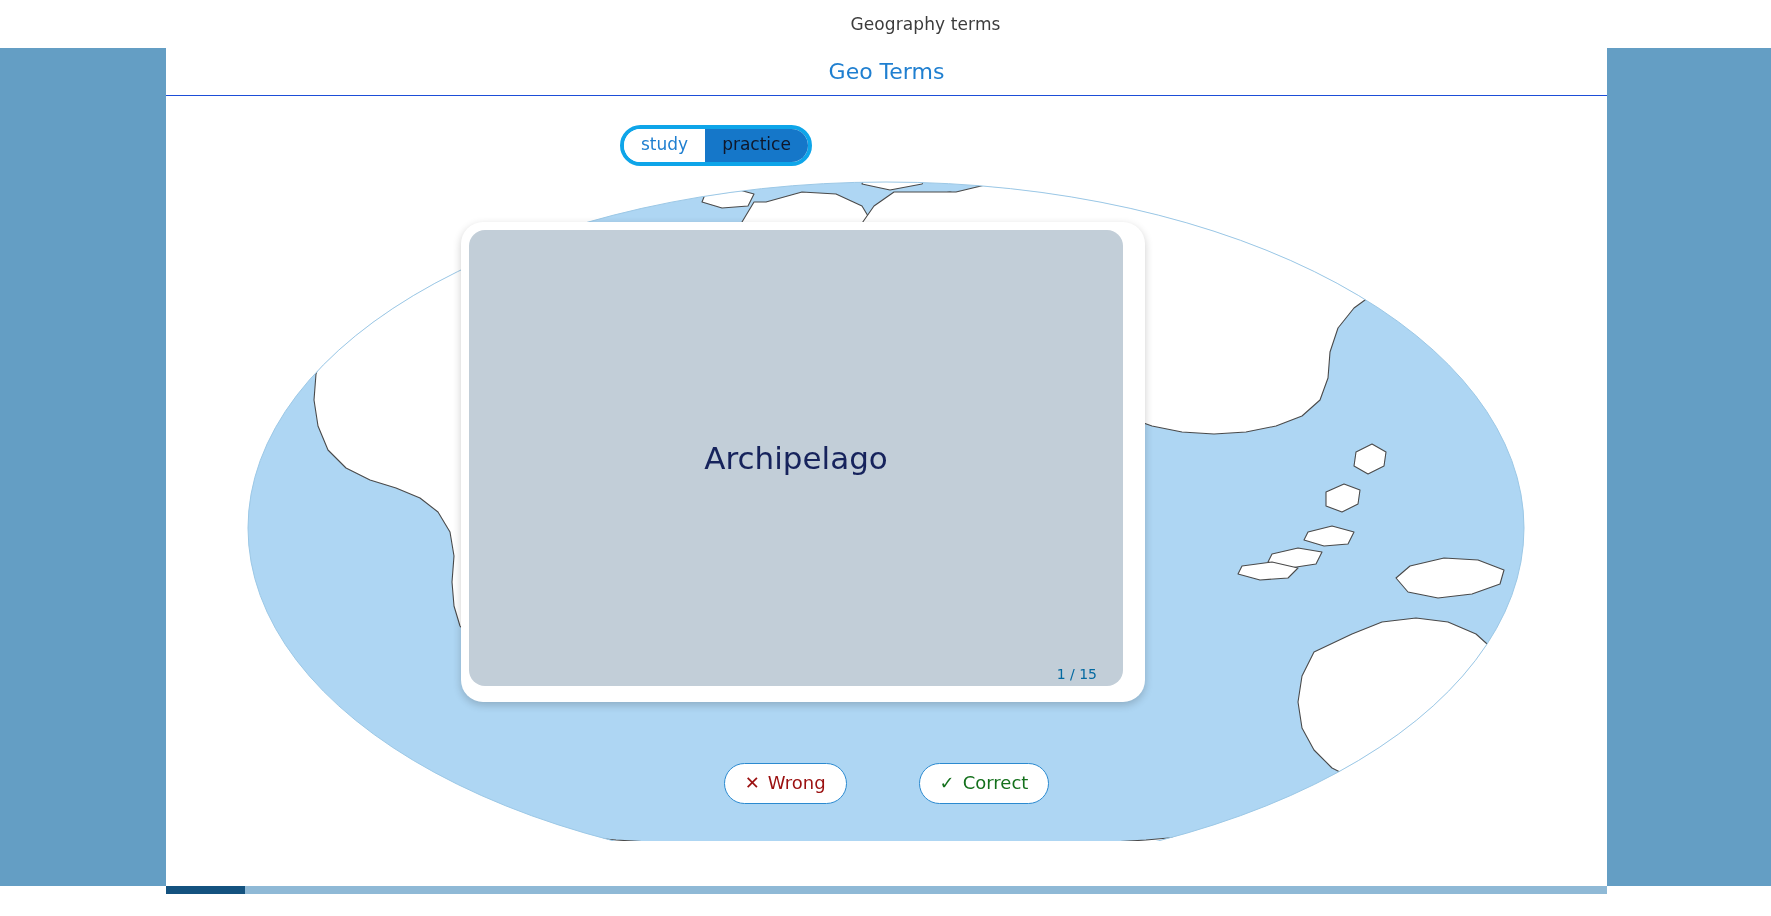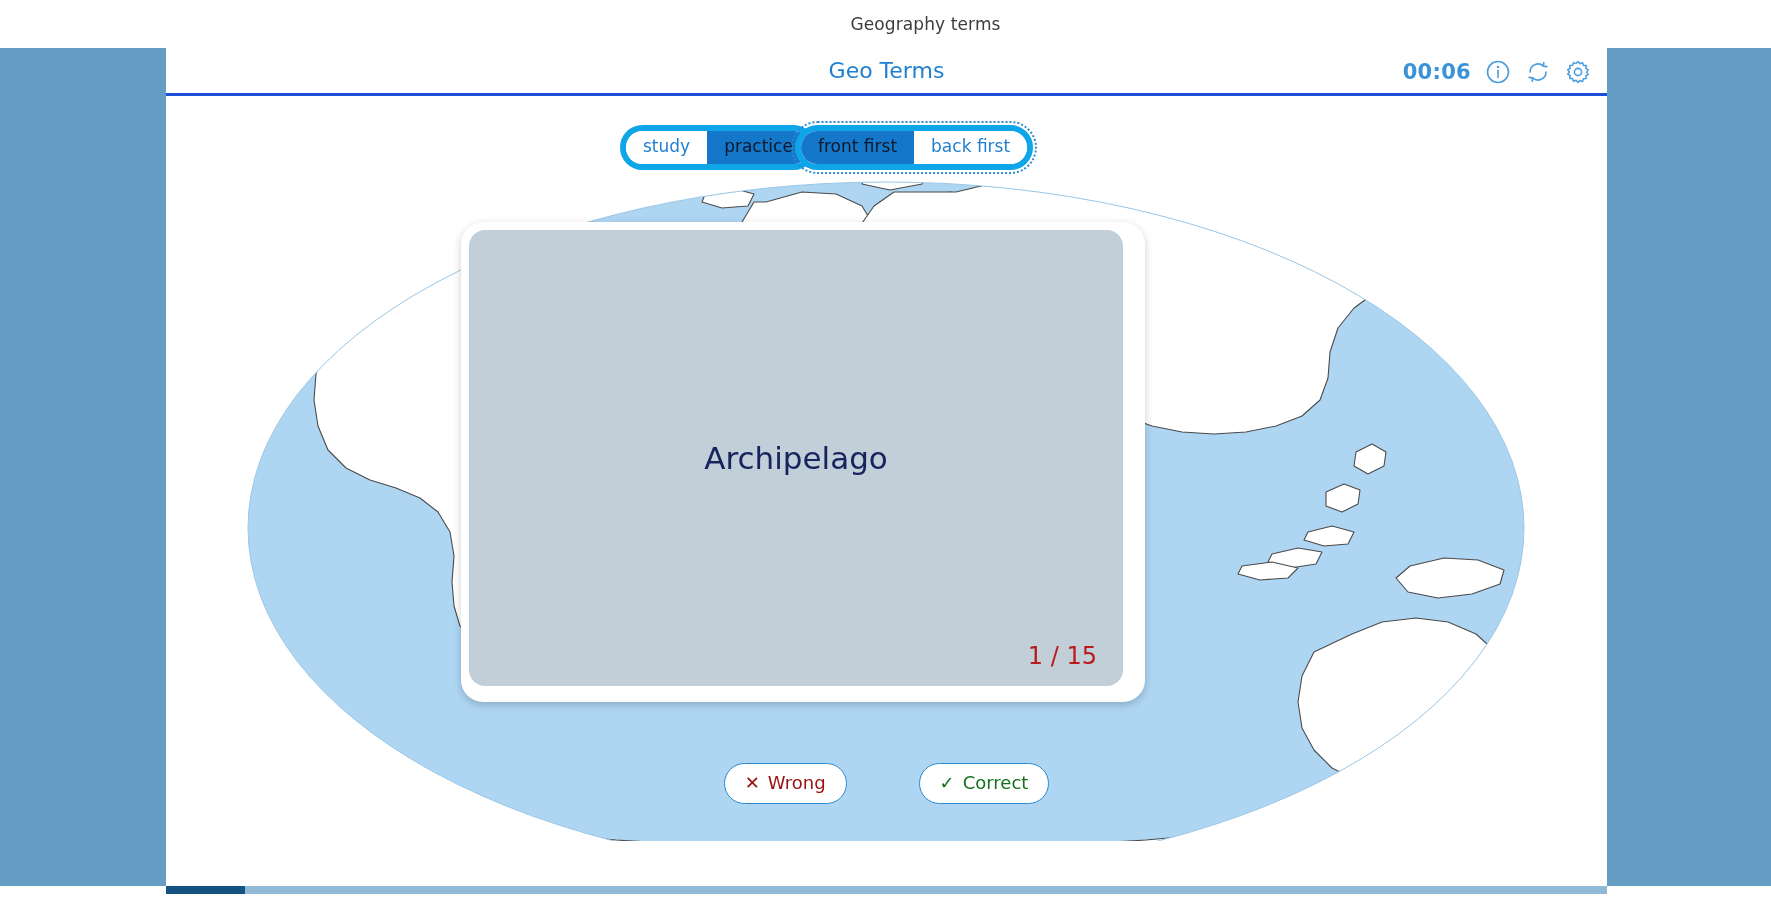--- a/index.html
+++ b/index.html
@@ -37,21 +37,21 @@
   #content {
     position: absolute; left: 166px; top: 0;
     width: 1441px; height: 838px;
     background: #ffffff;
     overflow: hidden;
   }
 
   
   #app-header {
     position: relative; width: 100%; height: 48px;
-    border-bottom: 3px solid #1d4ed8;
+    border-bottom: 1px solid #1d4ed8;
     display: flex; align-items: center; justify-content: center;
     background: #ffffff;
   }
   #deck-title {
     font-size: 22px; color: #1f7fd0; font-weight: 400;
     font-family: "DejaVu Sans", sans-serif;
   }
   #header-right {
     position: absolute; right: 16px; top: 0; height: 48px;
     display: flex; align-items: center; gap: 14px;
@@ -73,21 +73,21 @@
   
   .toggle-row {
     position: absolute; top: 29px; z-index: 30;
     display: flex;
   }
   #toggle-mode { left: 454px; }
   #toggle-side { left: 629px; }
 
   .seg {
     display: flex; border-radius: 999px; overflow: hidden;
-    border: 6px solid #0ea5e9;
+    border: 4px solid #0ea5e9;
     background: #ffffff;
   }
   .seg.focused { outline: 2px dotted #2b8ad0; outline-offset: 2px; }
   .seg-btn {
     padding: 6px 17px 8px;
     font-size: 17px; line-height: 1.1;
     font-family: "DejaVu Sans", sans-serif;
     color: #1f7fd0; background: #ffffff;
     cursor: pointer; user-select: none; white-space: nowrap;
   }
@@ -108,22 +108,22 @@
     border-radius: 16px;
   }
   #card-text {
     position: absolute; left: 0; right: 0; top: 0; bottom: 0;
     display: flex; align-items: center; justify-content: center;
     font-size: 31px; color: #16235c;
     font-family: "DejaVu Sans", sans-serif;
     padding: 0 40px; text-align: center;
   }
   #card-counter {
-    position: absolute; right: 26px; bottom: 16px;
-    font-size: 24px; color: #b91c1c;
+    position: absolute; right: 26px; bottom: 4px;
+    font-size: 14px; color: #0369a1;
     font-family: "DejaVu Sans", sans-serif;
   }
 
   
   #answers {
     position: absolute; left: 0; right: 0; top: 667px;
     display: flex; justify-content: center; gap: 72px; z-index: 30;
   }
   .ans-btn {
     min-width: 119px;
@@ -161,47 +161,20 @@
   <div id="close-btn">×</div>
 </div>
 
 <div id="app">
 
   <div id="content">
 
     <div id="app-header">
       <div id="deck-title">Geo Terms</div>
 
-      <div id="header-right">
-        <div id="timer">00:06</div>
-
-        <span title="info">
-          <svg class="hicon" viewBox="0 0 26 26" fill="none">
-            <circle cx="13" cy="13" r="10.5" stroke="#4a9ede" stroke-width="1.6"></circle>
-            <circle cx="13" cy="8" r="1.25" fill="#4a9ede"></circle>
-            <path d="M13 11.2 V18.4" stroke="#4a9ede" stroke-width="1.6" stroke-linecap="round"></path>
-          </svg>
-        </span>
-
-        <span title="restart">
-          <svg class="hicon" viewBox="0 0 26 26" fill="none">
-            <path d="M5 13a8 8 0 0 1 13.4-5.9" stroke="#4a9ede" stroke-width="1.6" stroke-linecap="round"></path>
-            <path d="M21 13A8 8 0 0 1 7.6 18.9" stroke="#4a9ede" stroke-width="1.6" stroke-linecap="round"></path>
-            <path d="M18.4 7.1 L18.8 3.6 M18.4 7.1 L21.9 7.6" stroke="#4a9ede" stroke-width="1.6" stroke-linecap="round"></path>
-            <path d="M7.6 18.9 L7.2 22.4 M7.6 18.9 L4.1 18.4" stroke="#4a9ede" stroke-width="1.6" stroke-linecap="round"></path>
-          </svg>
-        </span>
-
-        <span title="settings">
-          <svg class="hicon" viewBox="0 0 26 26" fill="none">
-            <circle cx="13" cy="13" r="3.6" stroke="#4a9ede" stroke-width="1.6"></circle>
-            <path d="M13 2.6 l1.9 2.1 2.7-1 .8 2.7 2.9.2-.5 2.8 2.5 1.4-1.7 2.3 1.7 2.3-2.5 1.4.5 2.8-2.9.2-.8 2.7-2.7-1L13 23.4 l-1.9-2.1-2.7 1-.8-2.7-2.9-.2.5-2.8L2.7 15.2 4.4 13 2.7 10.7l2.5-1.4-.5-2.8 2.9-.2.8-2.7 2.7 1z" stroke="#4a9ede" stroke-width="1.5" stroke-linejoin="round"></path>
-          </svg>
-        </span>
-      </div>
     </div>
 
     <div id="stage">
 
       <svg id="worldmap" viewBox="0 0 1441 745" preserveAspectRatio="none">
         <defs>
           <clipPath id="globeclip">
             <ellipse cx="720" cy="432" rx="638" ry="346"></ellipse>
           </clipPath>
         </defs>
@@ -262,26 +235,20 @@
         <ellipse cx="720" cy="432" rx="638" ry="346" fill="none" stroke="#9cc8e6" stroke-width="1"></ellipse>
       </svg>
 
       <div class="toggle-row" id="toggle-mode">
         <div class="seg">
           <div class="seg-btn">study</div>
           <div class="seg-btn active">practice</div>
         </div>
       </div>
 
-      <div class="toggle-row" id="toggle-side">
-        <div class="seg focused">
-          <div class="seg-btn active">front first</div>
-          <div class="seg-btn">back first</div>
-        </div>
-      </div>
 
       <div id="card-frame">
         <div id="card">
           <div id="card-text">Archipelago</div>
           <div id="card-counter">1 / 15</div>
         </div>
       </div>
 
       <div id="answers">
         <div class="ans-btn" id="btn-wrong">

